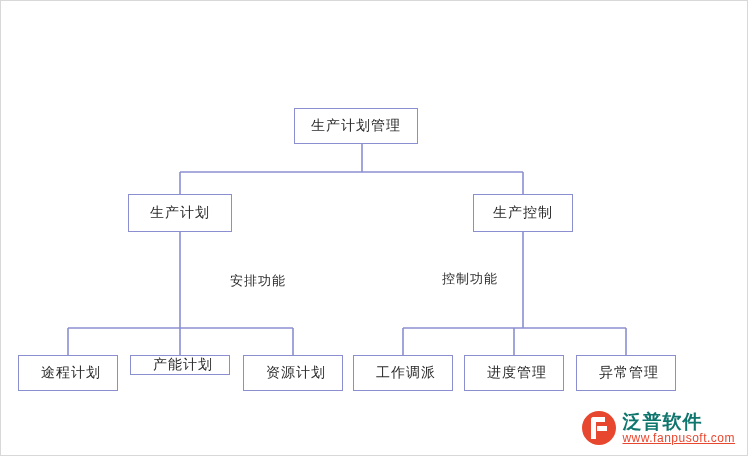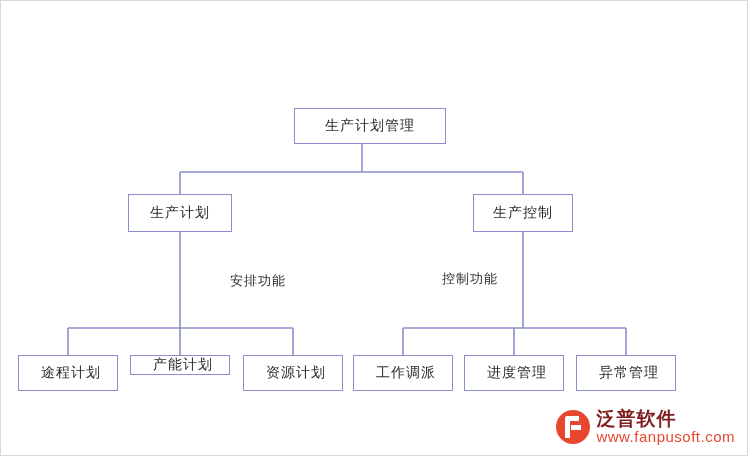--- a/index.html
+++ b/index.html
@@ -98,27 +98,28 @@
     background: #ffffff;
   }
   .wm-text {
     display: flex;
     flex-direction: column;
     line-height: 1.05;
   }
   .wm-title {
     font-size: 19px;
     font-weight: bold;
-    color: #7f1d1d;
+    color: #0f766e;
     letter-spacing: 1px;
   }
   .wm-sub {
-    font-size: 15px;
+    font-size: 12px;
     color: #e8472f;
     letter-spacing: 0.5px;
+    text-decoration: underline;
   }
 </style>
 </head>
 <body>
 
 <div id="canvas">
 
   <div class="border-frame"></div>
 
   <svg class="connectors" xmlns="http://www.w3.org/2000/svg">
@@ -134,21 +135,21 @@
     <line x1="180" y1="328" x2="180" y2="355" stroke="#8b8fd0" stroke-width="1.6"></line>
     <line x1="293" y1="328" x2="293" y2="355" stroke="#8b8fd0" stroke-width="1.6"></line>
 
     <line x1="523" y1="232" x2="523" y2="328" stroke="#8b8fd0" stroke-width="1.6"></line>
     <line x1="403" y1="328" x2="626" y2="328" stroke="#8b8fd0" stroke-width="1.6"></line>
     <line x1="403" y1="328" x2="403" y2="355" stroke="#8b8fd0" stroke-width="1.6"></line>
     <line x1="514" y1="328" x2="514" y2="355" stroke="#8b8fd0" stroke-width="1.6"></line>
     <line x1="626" y1="328" x2="626" y2="355" stroke="#8b8fd0" stroke-width="1.6"></line>
   </svg>
 
-  <div class="node" style="left:294px; top:108px; width:152px; height:36px;">
+  <div class="node" style="left:294px; top:108px; width:124px; height:36px;">
     <span>生产计划管理</span>
   </div>
 
   <div class="node" style="left:128px; top:194px; width:104px; height:38px;">
     <span>生产计划</span>
   </div>
 
   <div class="node" style="left:473px; top:194px; width:100px; height:38px;">
     <span>生产控制</span>
   </div>

